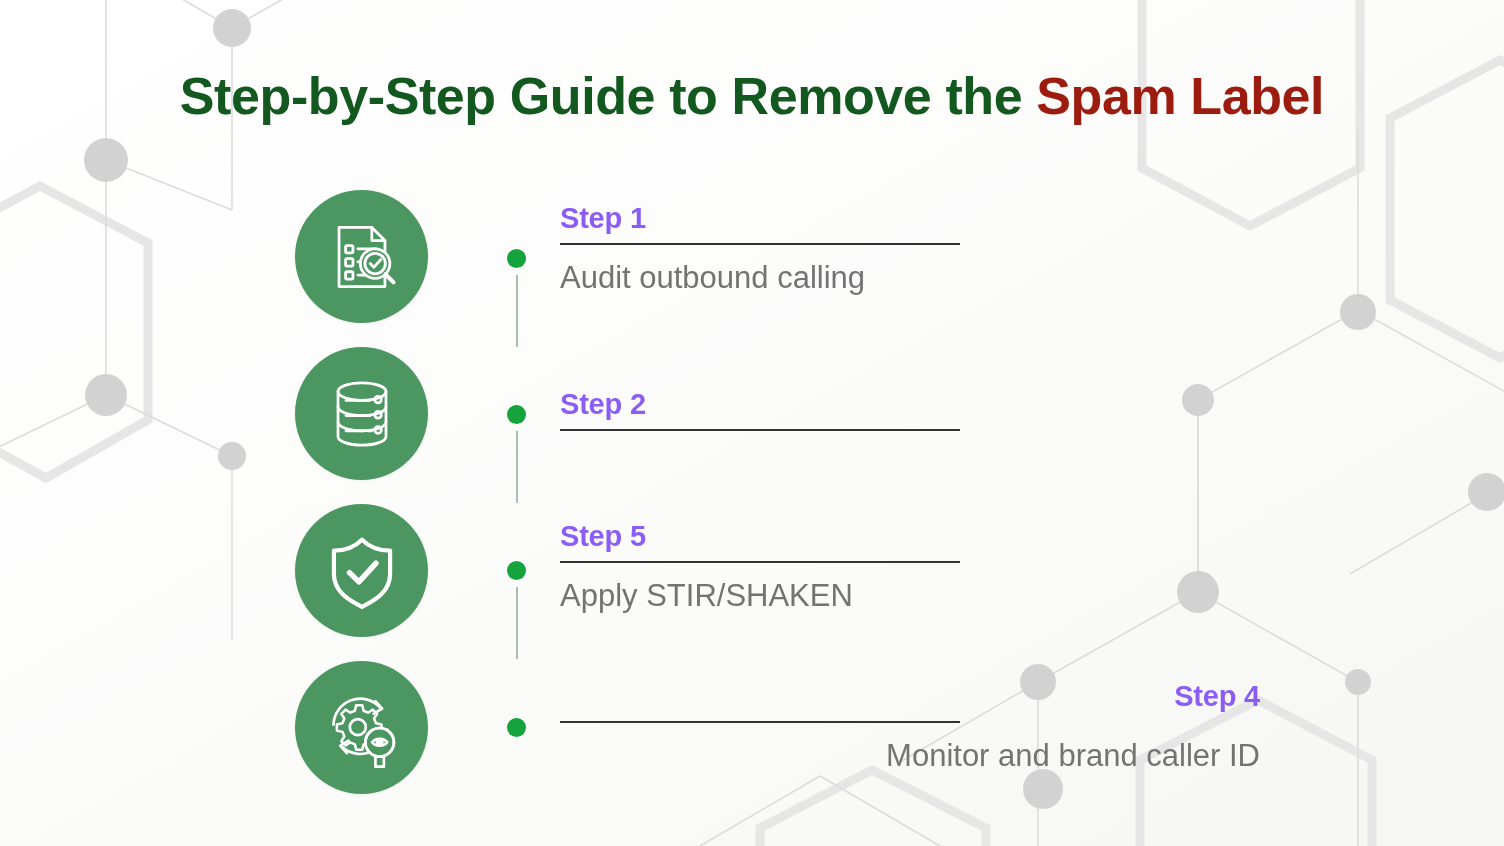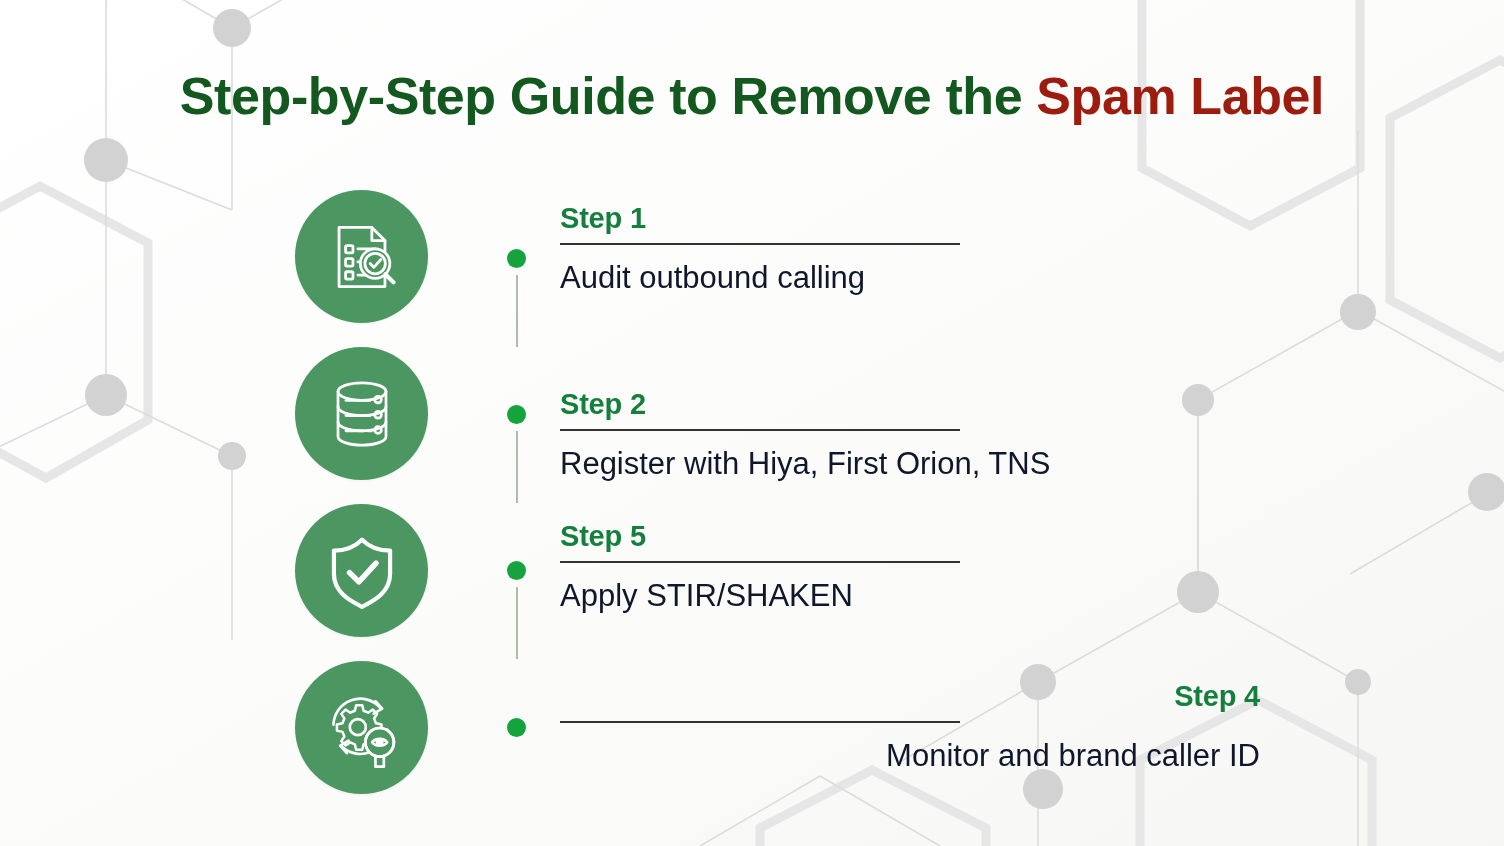--- a/index.html
+++ b/index.html
@@ -100,35 +100,35 @@
     width: 880px;
   }
   .step-block {
     position: absolute;
     left: 0;
     width: 700px;
   }
   .step-head {
     font-size: 29px;
     font-weight: bold;
-    color: #15803d;
+    color: #8b5cf6;
     letter-spacing: -0.2px;
     line-height: 1.05;
     margin: 0 0 10px 0;
     white-space: nowrap;
   }
   .step-rule {
     width: 400px;
     height: 2px;
     background: #333333;
     margin-bottom: 16px;
   }
   .step-desc {
     font-size: 31px;
-    color: #0f172a;
+    color: #737373;
     line-height: 1.12;
     white-space: nowrap;
   }
 </style>
 </head>
 <body>
 
 <svg id="bg-pattern" viewBox="0 0 1504 846" width="1504" height="846" xmlns="http://www.w3.org/2000/svg">
   <defs>
     <linearGradient id="paperGrad" x1="0" y1="0" x2="1" y2="1">
@@ -278,21 +278,20 @@
 
     <div class="step-block" style="top: 13px;">
       <div class="step-head">Step 1</div>
       <div class="step-rule"></div>
       <div class="step-desc">Audit outbound calling</div>
     </div>
 
     <div class="step-block" style="top: 171px; margin-top: 28px;">
       <div class="step-head">Step 2</div>
       <div class="step-rule"></div>
-      <div class="step-desc">Register with Hiya, First Orion, TNS</div>
     </div>
 
     <div class="step-block" style="top: 331px;">
       <div class="step-head">Step 5</div>
       <div class="step-rule"></div>
       <div class="step-desc">Apply STIR/SHAKEN</div>
     </div>
 
     <div class="step-block" style="top: 491px; text-align: right;">
       <div class="step-head">Step 4</div>

